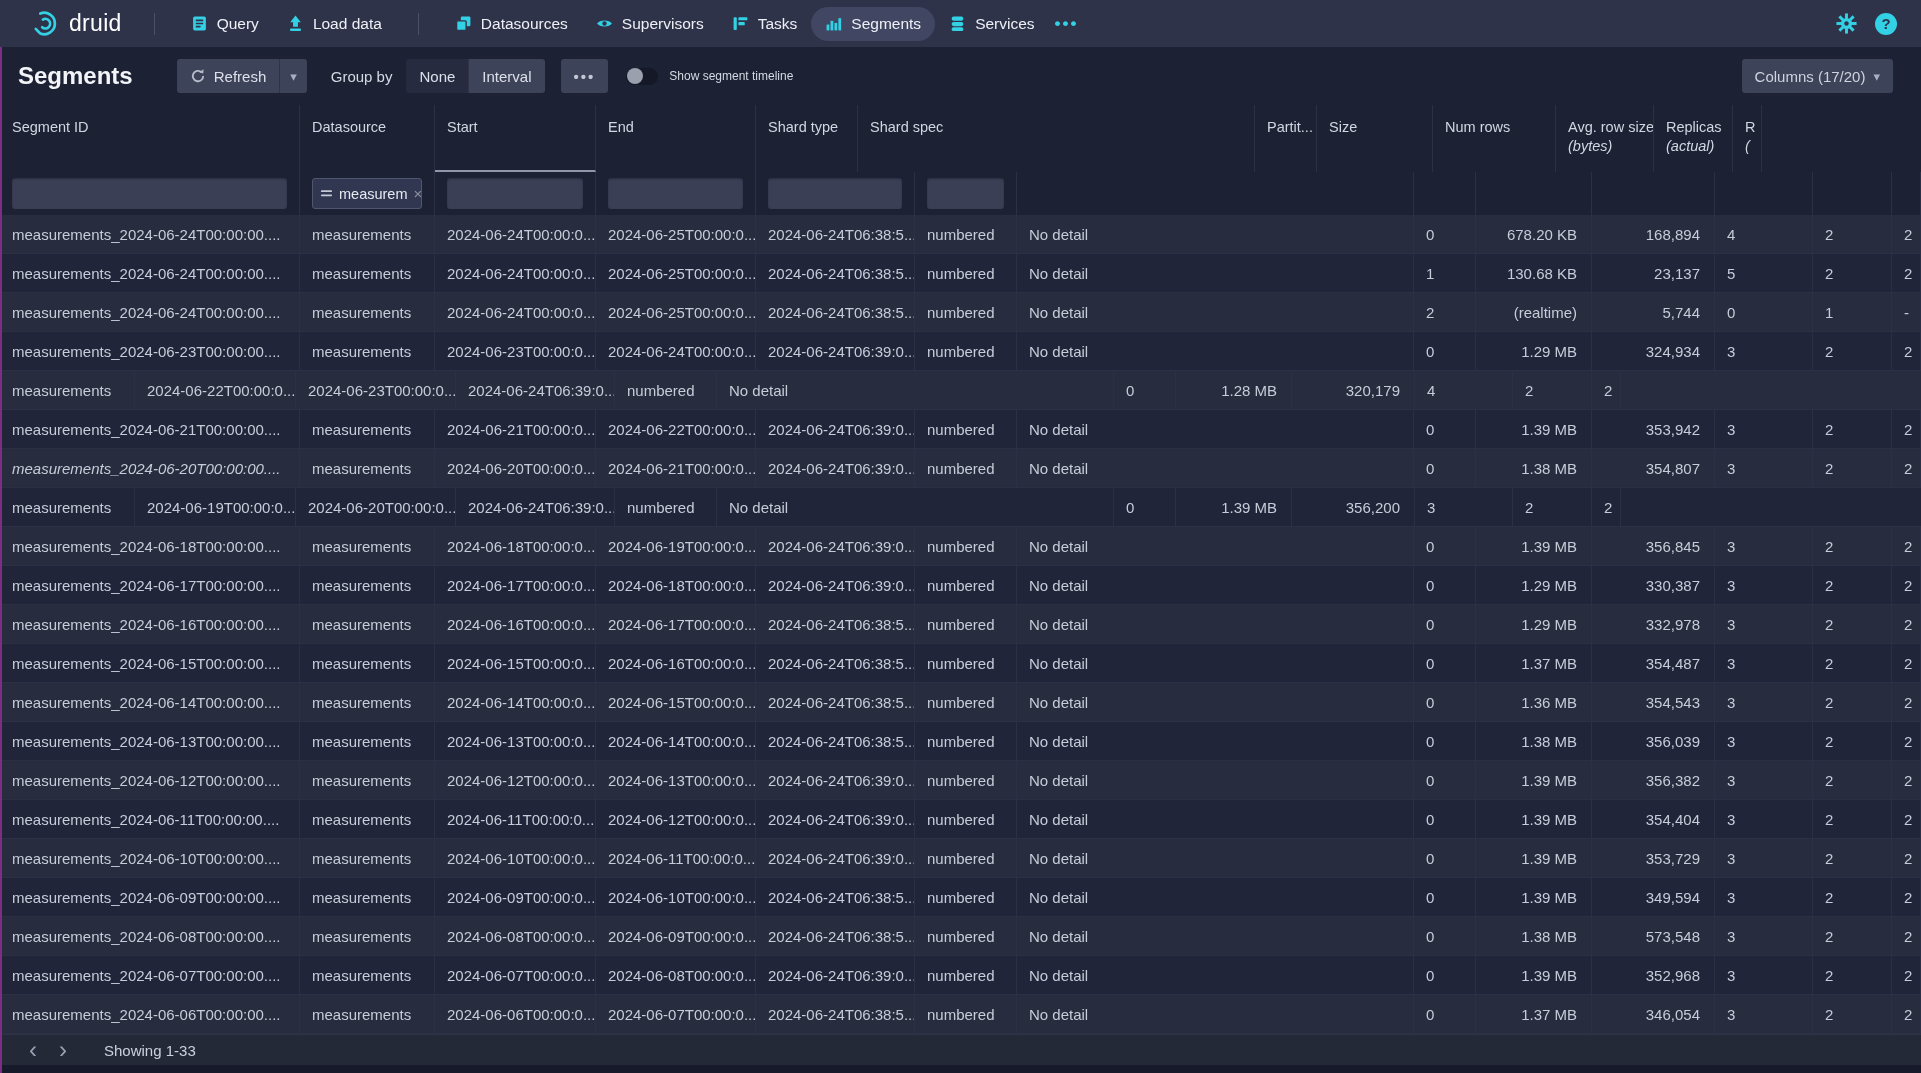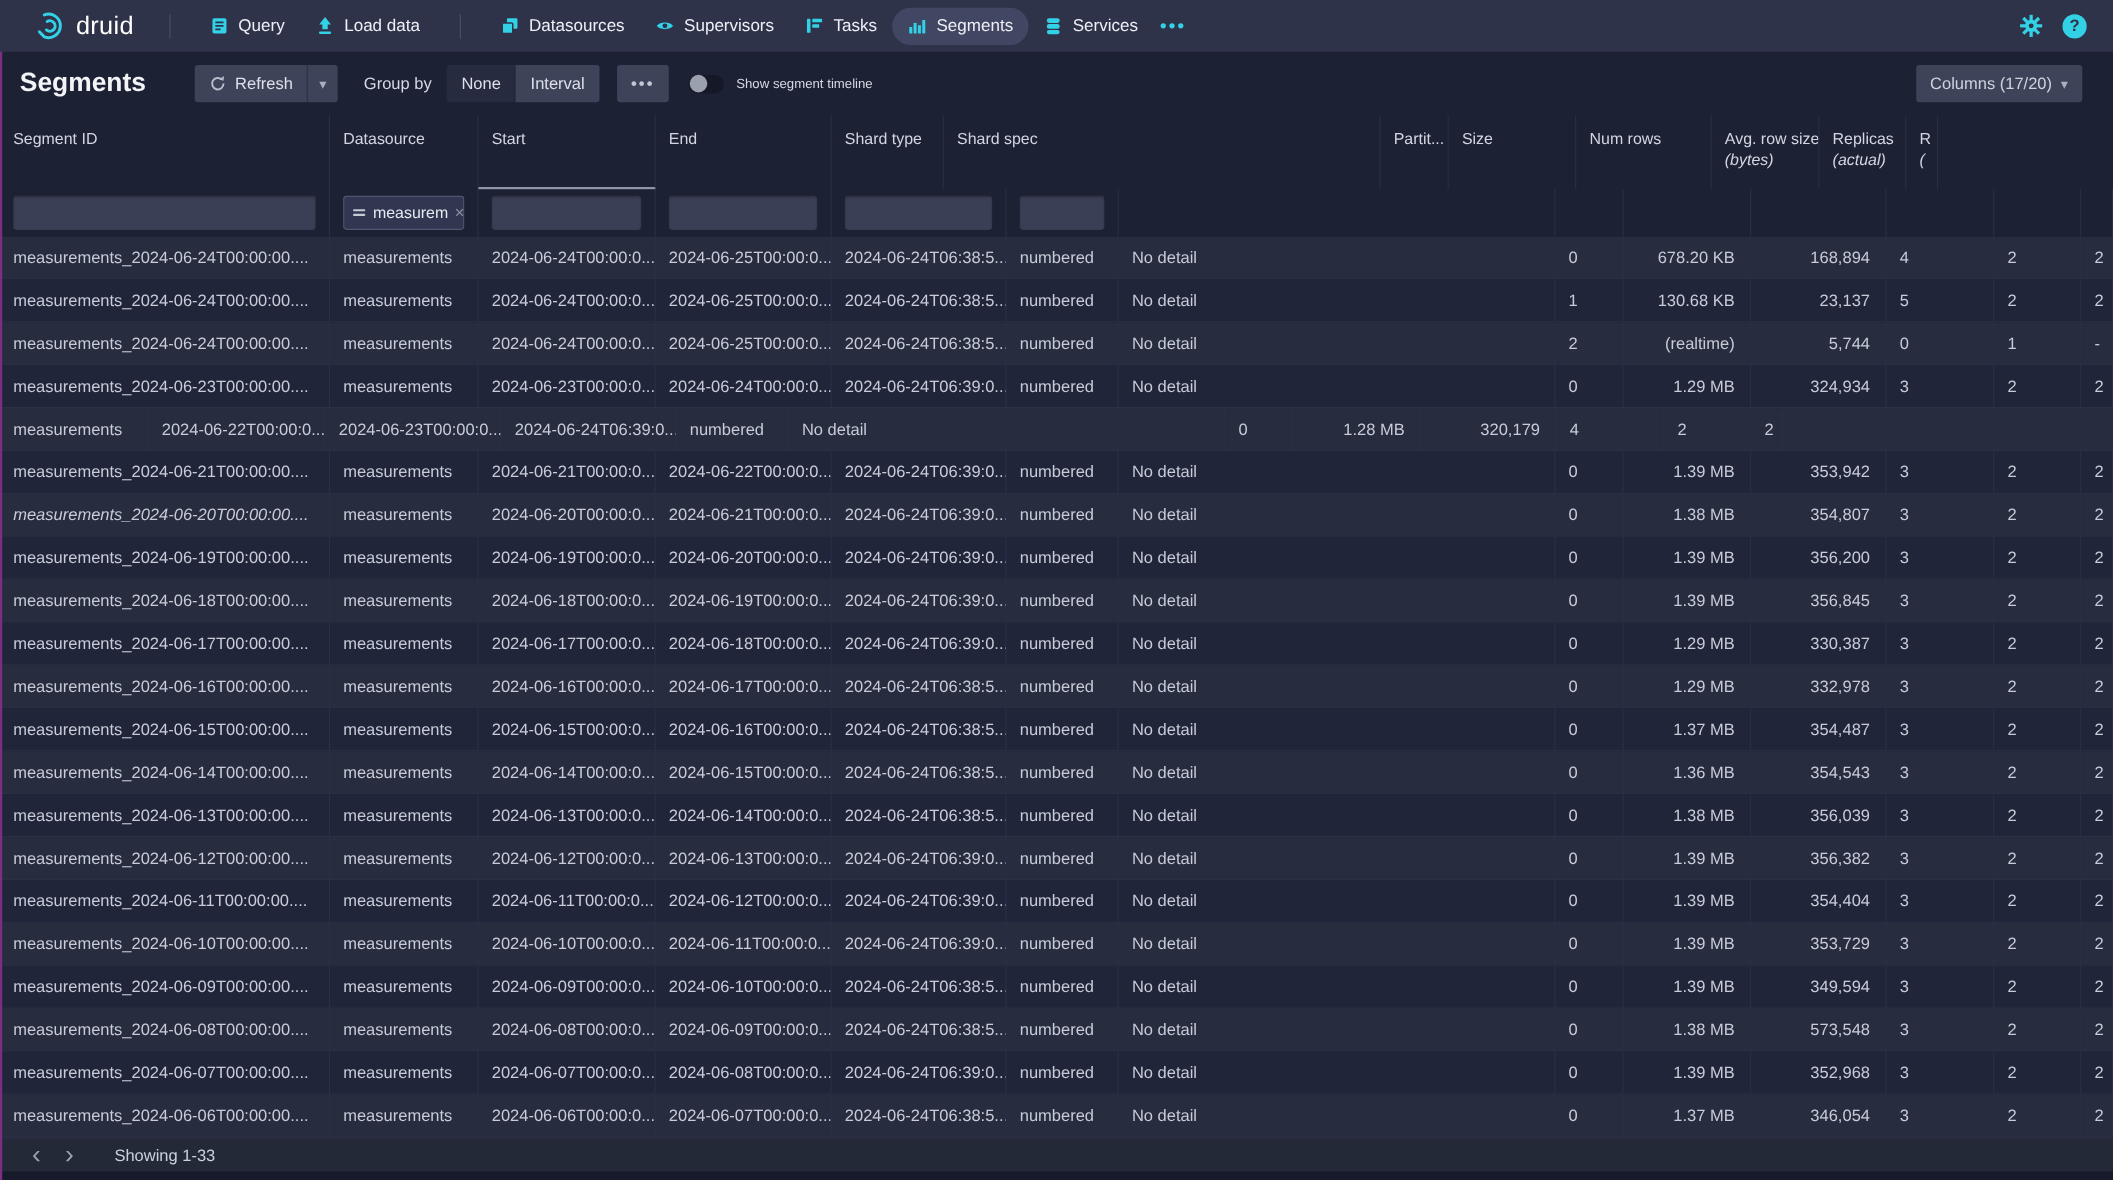--- a/index.html
+++ b/index.html
@@ -377,21 +377,20 @@
         <div class="td" style="width: 102px;">numbered</div>
         <div class="td" style="width: 397px;">No detail</div>
         <div class="td" style="width: 62px;">0</div>
         <div class="td right" style="width: 116px;">1.38 MB</div>
         <div class="td right" style="width: 123px;">354,807</div>
         <div class="td" style="width: 98px;">3</div>
         <div class="td" style="width: 79px;">2</div>
         <div class="td" style="width: 29px;">2</div>
       </div>
       <div class="trow even">
-        <div class="td" style="width: 300px;">measurements_2024-06-19T00:00:00....</div>
         <div class="td" style="width: 135px;">measurements</div>
         <div class="td" style="width: 161px;">2024-06-19T00:00:0...</div>
         <div class="td" style="width: 160px;">2024-06-20T00:00:0...</div>
         <div class="td" style="width: 159px;">2024-06-24T06:39:0...</div>
         <div class="td" style="width: 102px;">numbered</div>
         <div class="td" style="width: 397px;">No detail</div>
         <div class="td" style="width: 62px;">0</div>
         <div class="td right" style="width: 116px;">1.39 MB</div>
         <div class="td right" style="width: 123px;">356,200</div>
         <div class="td" style="width: 98px;">3</div>

